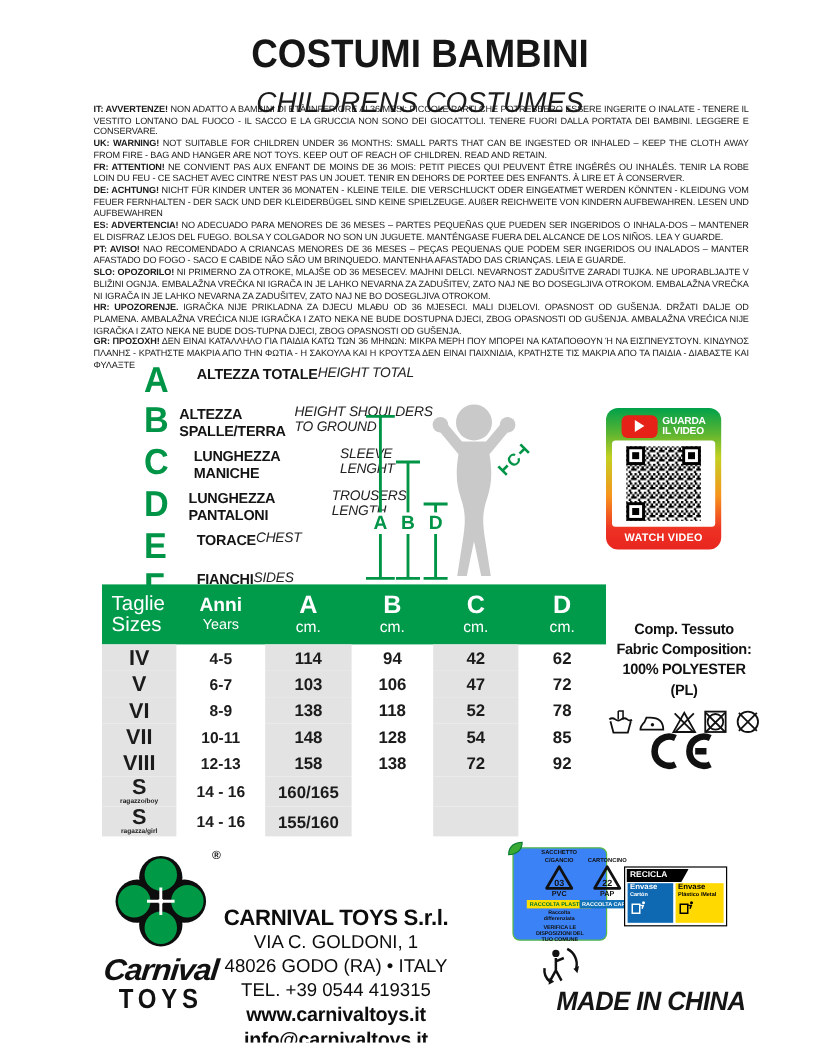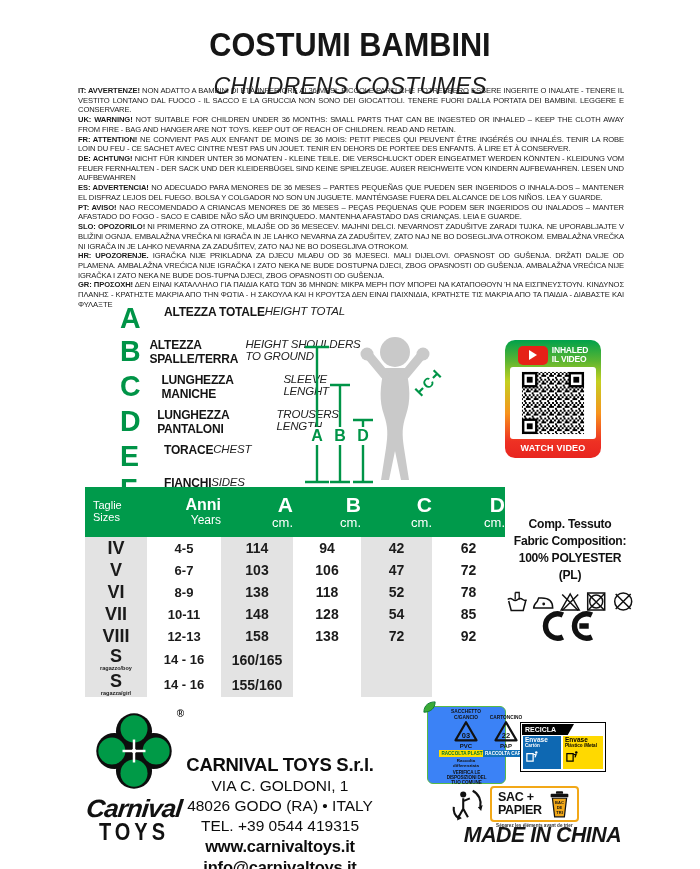--- a/index.html
+++ b/index.html
@@ -37,23 +37,23 @@
   .yt-btn{width:30px;height:19px;background:#e62117;border-radius:5px;display:flex;align-items:center;justify-content:center;}
   .yt-tri{width:0;height:0;border-left:8px solid #fff;border-top:5px solid transparent;border-bottom:5px solid transparent;}
   .qr-toptext{color:#fff;font-weight:bold;font-size:8.5px;line-height:1.05;text-align:left;letter-spacing:-.2px;}
   .qr-white{background:#fff;border-radius:3px;width:86px;height:72px;display:flex;align-items:center;justify-content:center;margin-top:1px;}
   .qr-foot{color:#fff;font-weight:bold;font-size:9px;margin-top:4px;letter-spacing:.2px;}
 
   
   .size-table{position:absolute;left:85px;top:487px;width:420px;}
   .t-grid{display:grid;grid-template-columns:62px 74px 72px 68px 71px 73px;}
   .t-head{background:#009a4b;color:#fff;height:50px;}
-  .th{display:flex;flex-direction:column;align-items:flex-end;justify-content:center;line-height:1.05;}
+  .th{display:flex;flex-direction:column;align-items:center;justify-content:center;line-height:1.05;}
   .th-size{align-items:flex-start;padding-left:8px;box-sizing:border-box;}
-  .th-big{font-size:11px;}
+  .th-big{font-size:17px;}
   .th-anni{font-size:16px;font-weight:bold;}
   .th-years{font-size:12px;}
   .th-letter{font-size:21px;font-weight:bold;}
   .th-unit{font-size:13px;}
   .t-row{height:22px;}
   .t-row-s{height:25px;}
   .td{display:flex;flex-direction:column;align-items:center;justify-content:center;
       font-size:14px;font-weight:bold;color:#1b1b1b;line-height:1;}
   .td-years{font-size:13px;}
   .c-shade{background:#e3e3e3;}
@@ -208,21 +208,21 @@
       <path d="M-13 -5 L-13 5 M13 -5 L13 5 M-13 0 H-7 M7 0 H13" stroke="#009447" stroke-width="2.2" fill="none"></path>
       <text x="0" y="5" text-anchor="middle" font-size="14" font-weight="bold" fill="#009447">C</text>
     </g>
   </svg>
 
   <div class="qr-card">
     <div class="qr-top">
       <span class="yt-btn">
           <span class="yt-tri"></span>
         </span>
-      <span class="qr-toptext"><span>INHALED</span><br>
+      <span class="qr-toptext"><span>GUARDA</span><br>
       <span>IL VIDEO</span></span>
     </div>
     <div class="qr-white">
       <svg width="64" height="64" viewBox="0 0 66 66">
         <defs>
           <pattern id="qrp" width="8" height="8" patternUnits="userSpaceOnUse">
             <rect width="8" height="8" fill="#fff"></rect>
             <rect x="0" y="0" width="2" height="2" fill="#000"></rect>
             <rect x="4" y="0" width="2" height="2" fill="#000"></rect>
             <rect x="2" y="2" width="2" height="2" fill="#000"></rect>
@@ -549,32 +549,17 @@
 
   <div class="sac">
     <svg width="34" height="36" viewBox="0 0 36 38" stroke="#111" fill="none" stroke-width="2.2">
       <circle cx="14" cy="9" r="3.2" fill="#111" stroke="none"></circle>
       <path d="M14 13 V24 M14 16 L21 13 M14 24 L9 33 M14 24 L19 33"></path>
       <path d="M24 5 A15 15 0 0 1 32 22"></path>
       <polygon points="34.5,20 29.5,22.5 33,26.5" fill="#111" stroke="none"></polygon>
       <path d="M4 22 A13 13 0 0 0 9 34"></path>
       <polygon points="7.5,36.5 12.5,34 8.5,30.5" fill="#111" stroke="none"></polygon>
     </svg>
-    <div class="sac-col">
-      <div class="sac-box">
-        <span class="sac-text"><span>SAC +</span><br>
-        <span>PAPIER</span></span>
-        <svg width="23" height="28" viewBox="0 0 26 31">
-          <rect x="9" y="1" width="8" height="3" rx="1" fill="#111"></rect>
-          <rect x="3" y="4" width="20" height="4" rx="1" fill="#111"></rect>
-          <path d="M5 9 L7.5 30 H18.5 L21 9 Z" fill="#f2a818" stroke="#111" stroke-width="1.4"></path>
-          <text x="13" y="15.5" text-anchor="middle" font-size="4.6" font-weight="bold" fill="#111">BAC</text>
-          <text x="13" y="21" text-anchor="middle" font-size="4.6" font-weight="bold" fill="#111">DE</text>
-          <text x="13" y="26.5" text-anchor="middle" font-size="4.6" font-weight="bold" fill="#111">TRI</text>
-        </svg>
-      </div>
-      <div class="sac-caption">Séparez les éléments avant de trier</div>
-    </div>
   </div>
 
   <div class="origin">MADE IN CHINA</div>
 
 </div>
 
 </body></html>

